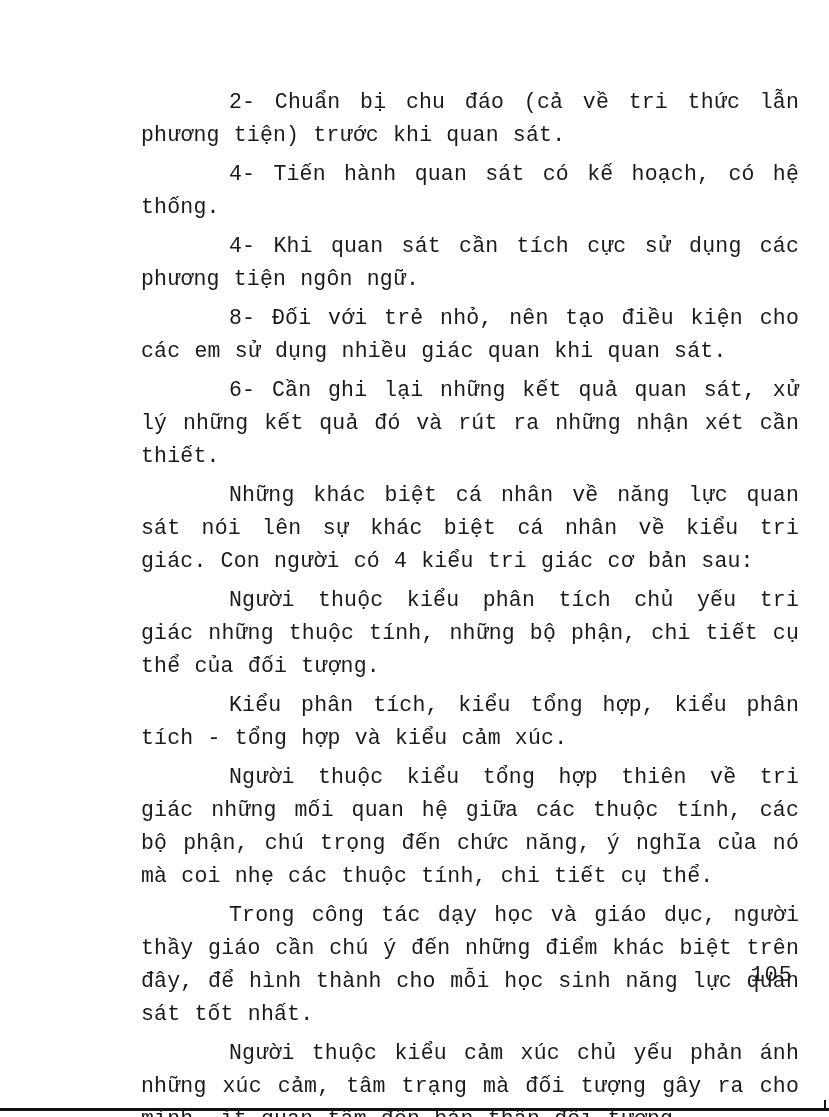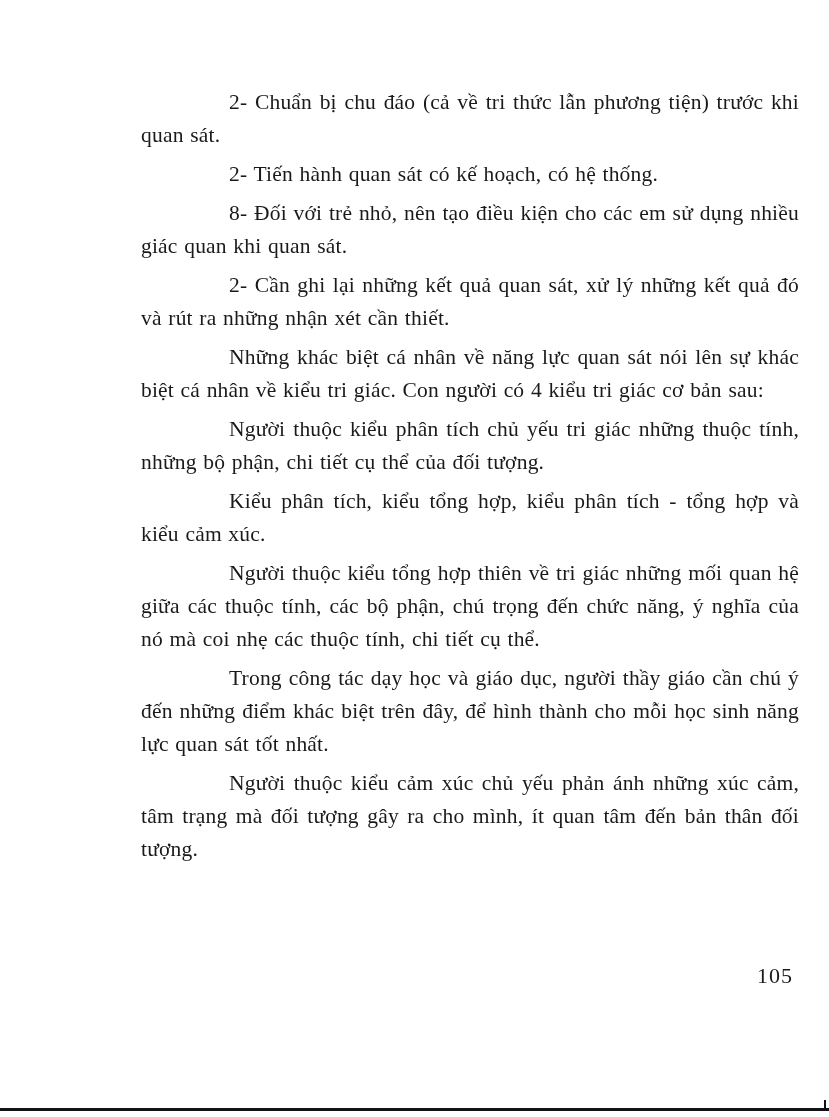--- a/index.html
+++ b/index.html
@@ -6,21 +6,21 @@
     margin: 0;
     padding: 0;
     background: #ffffff;
   }
   .page {
     position: relative;
     width: 829px;
     height: 1117px;
     background: #ffffff;
     overflow: hidden;
-    font-family: Liberation Serif, serif;
+    font-family: Liberation Mono, monospace;
     color: #1a1a1a;
   }
   .text-block {
     position: absolute;
     left: 141px;
     top: 86px;
     width: 658px;
   }
   .text-block p {
     margin: 0 0 6px 0;
@@ -55,23 +55,24 @@
     height: 10px;
     background: #121212;
   }
 </style>
 </head>
 <body>
 
 <div class="page">
   <div class="text-block">
     <p>2- Chuẩn bị chu đáo (cả về tri thức lẫn phương tiện) trước khi quan sát.</p>
-    <p>2- Tiến hành quan sát có kế hoạch, có hệ thống.</p>
+    <p>4- Tiến hành quan sát có kế hoạch, có hệ thống.</p>
+    <p>4- Khi quan sát cần tích cực sử dụng các phương tiện ngôn ngữ.</p>
     <p>8- Đối với trẻ nhỏ, nên tạo điều kiện cho các em sử dụng nhiều giác quan khi quan sát.</p>
-    <p>2- Cần ghi lại những kết quả quan sát, xử lý những kết quả đó và rút ra những nhận xét cần thiết.</p>
+    <p>6- Cần ghi lại những kết quả quan sát, xử lý những kết quả đó và rút ra những nhận xét cần thiết.</p>
     <p>Những khác biệt cá nhân về năng lực quan sát nói lên sự khác biệt cá nhân về kiểu tri giác. Con người có 4 kiểu tri giác cơ bản sau:</p>
     <p>Người thuộc kiểu phân tích chủ yếu tri giác những thuộc tính, những bộ phận, chi tiết cụ thể của đối tượng.</p>
     <p>Kiểu phân tích, kiểu tổng hợp, kiểu phân tích - tổng hợp và kiểu cảm xúc.</p>
     <p>Người thuộc kiểu tổng hợp thiên về tri giác những mối quan hệ giữa các thuộc tính, các bộ phận, chú trọng đến chức năng, ý nghĩa của nó mà coi nhẹ các thuộc tính, chi tiết cụ thể.</p>
     <p>Trong công tác dạy học và giáo dục, người thầy giáo cần chú ý đến những điểm khác biệt trên đây, để hình thành cho mỗi học sinh năng lực quan sát tốt nhất.</p>
     <p>Người thuộc kiểu cảm xúc chủ yếu phản ánh những xúc cảm, tâm trạng mà đối tượng gây ra cho mình, ít quan tâm đến bản thân đối tượng.</p>
   </div>
 
   <div class="page-number">105</div>
 

